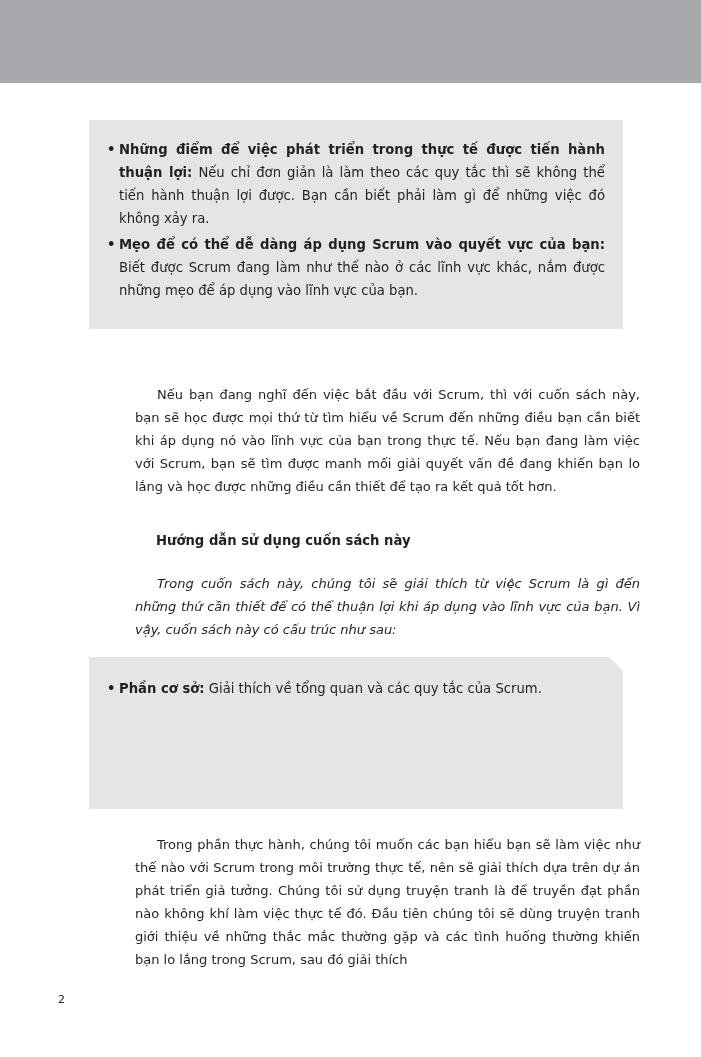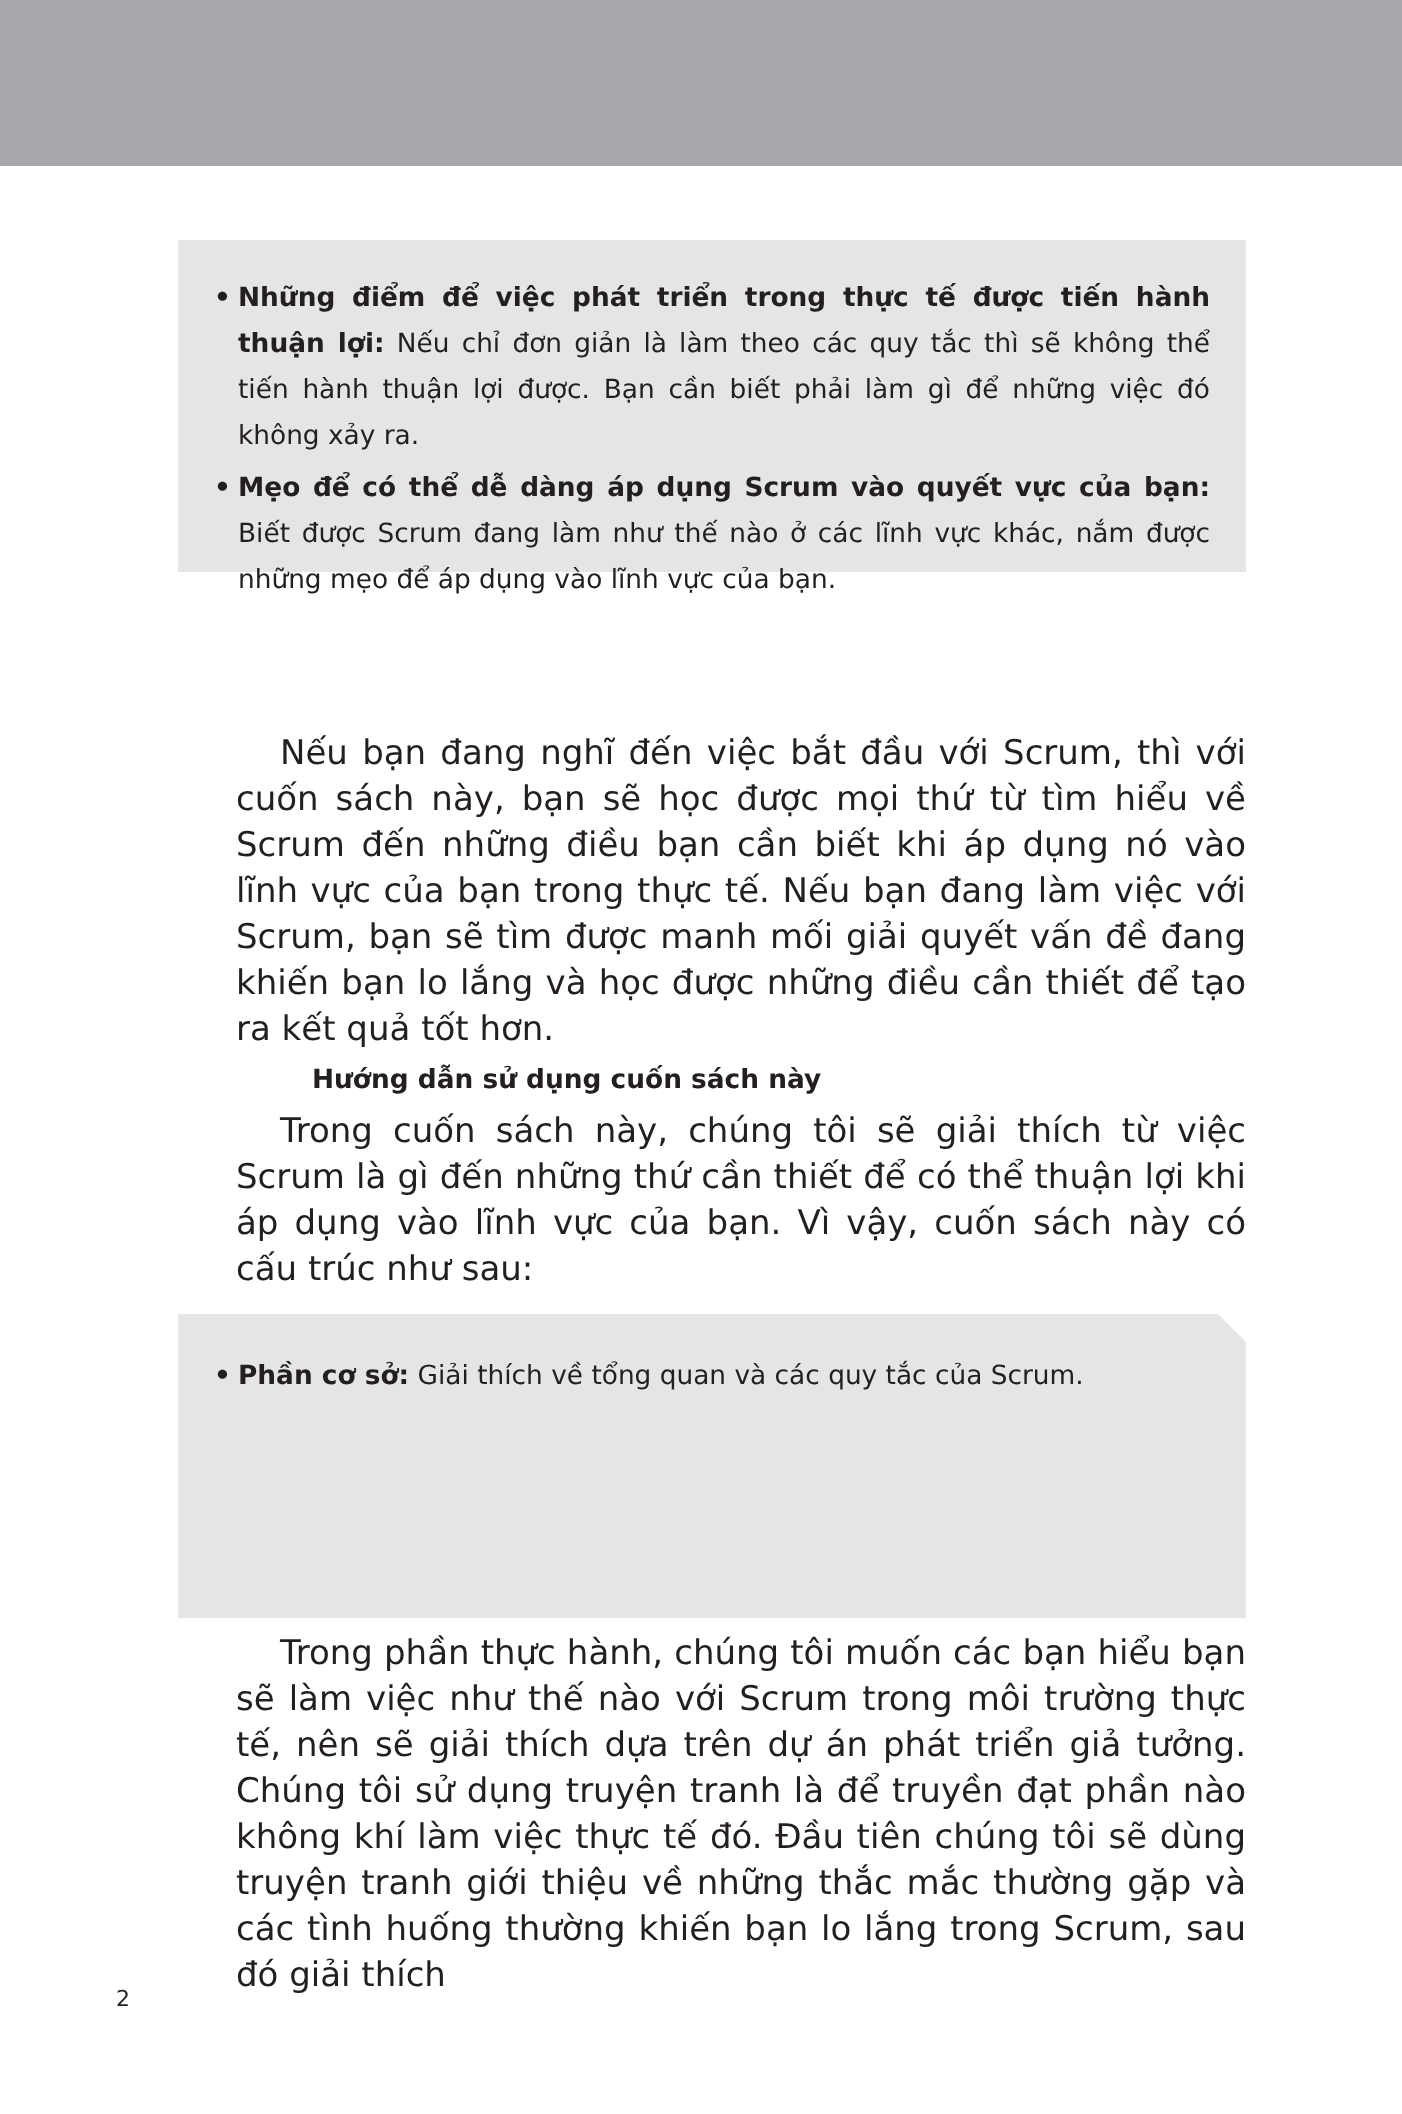--- a/index.html
+++ b/index.html
@@ -1,33 +1,33 @@
 <!DOCTYPE html>
 <html><head>
 <meta charset="utf-8">
 <style>
   html, body { margin: 0; padding: 0; background: #ffffff; }
   body { width: 701px; height: 1057px; position: relative; overflow: hidden;
          font-family: "DejaVu Sans", sans-serif; color: #231f20; }
   .header-band { position: absolute; left: 0; top: 0; width: 701px; height: 83px; background: #a8a9ad; }
   .box { position: absolute; background: #e5e5e7; box-sizing: border-box; }
-  .box1 { left: 89px; top: 120px; width: 534px; height: 166px; padding: 18px 18px 0 18px; }
+  .box1 { left: 89px; top: 120px; width: 534px; height: 209px; padding: 18px 18px 0 18px; }
   .box2 { left: 89px; top: 657px; width: 534px; height: 152px; padding: 20px 18px 0 18px;
           clip-path: polygon(0 0, 520px 0, 534px 14px, 534px 100%, 0 100%); }
   ul.bullets { list-style: none; margin: 0; padding: 0; }
   ul.bullets li { position: relative; padding-left: 12px; font-size: 13.2px; line-height: 23px; text-align: justify; margin-bottom: 3px; }
   ul.bullets li::before { content: "•"; position: absolute; left: 0; top: 0; font-weight: bold; }
   .box2 ul.bullets li { text-align: left; }
   b.lead { font-weight: bold; }
-  .para { position: absolute; left: 118px; width: 505px; font-size: 17px; line-height: 23px; text-align: justify; margin: 0; }
+  .para { position: absolute; left: 118px; width: 505px; font-size: 13px; line-height: 23px; text-align: justify; margin: 17px; }
   .para p { margin: 0; text-indent: 22px; }
   .p1 { top: 366px; left: 118px; width: 505px; }
   .p1 p { text-indent: 22px; }
   .heading { position: absolute; left: 156px; top: 533px; font-size: 13.2px; font-weight: bold; }
-  .p2 { top: 555px; }
+  .p2 { top: 555px; font-style: italic; }
   .p3 { top: 816px; }
   .page-number { position: absolute; left: 58px; top: 993px; font-size: 11px; }
 </style>
 </head>
 <body>
 
 <div class="header-band"></div>
 
 <div class="box box1">
   <ul class="bullets">

